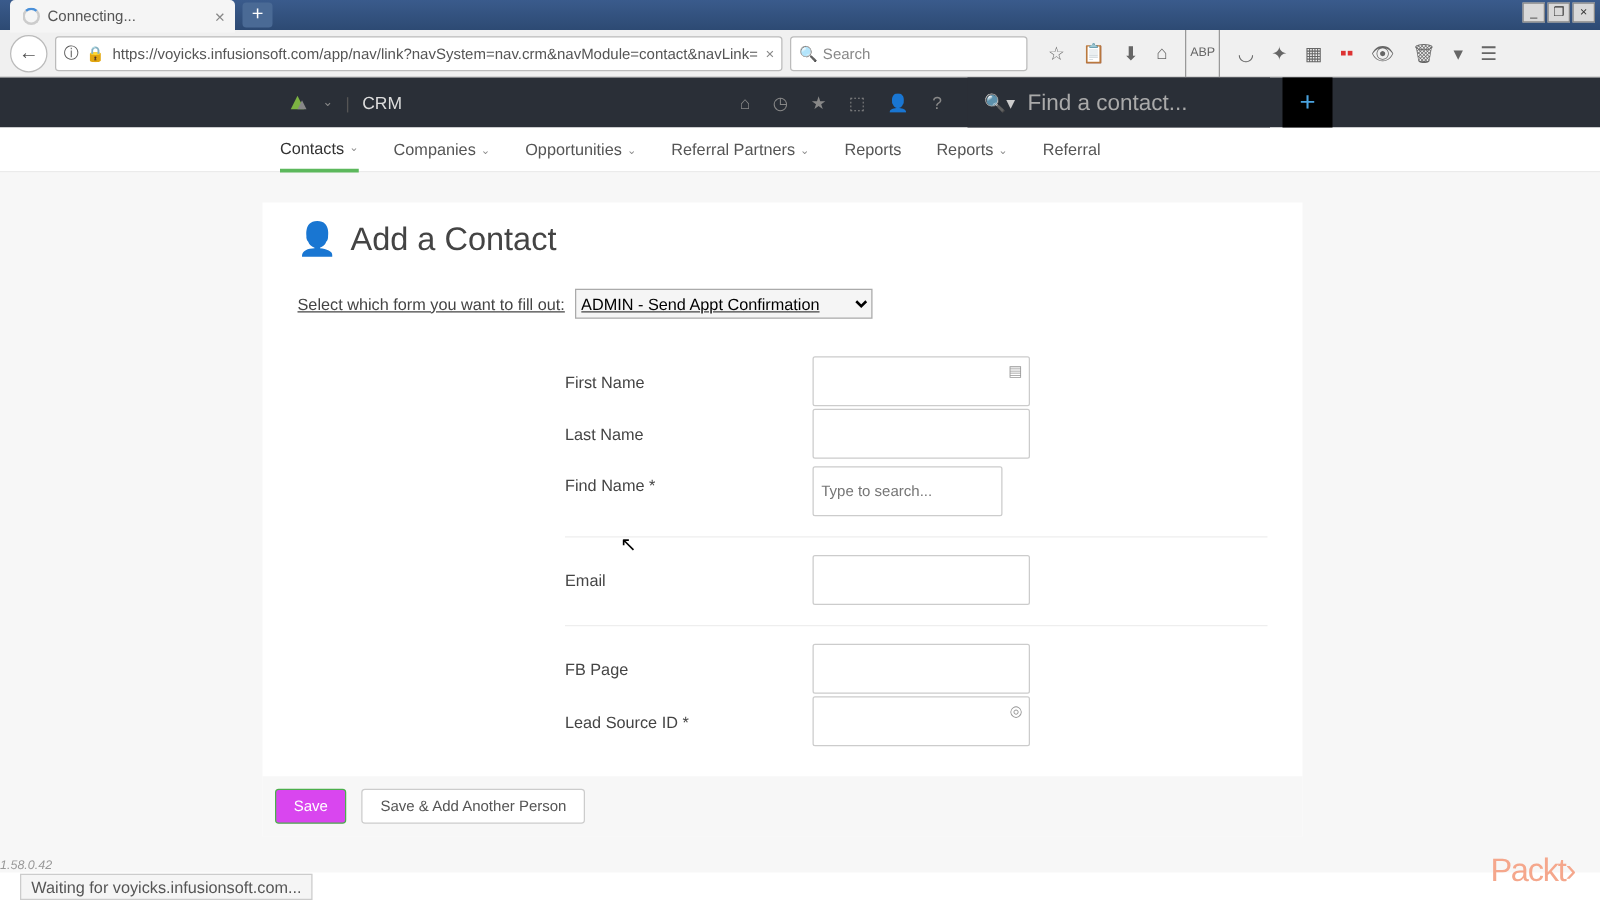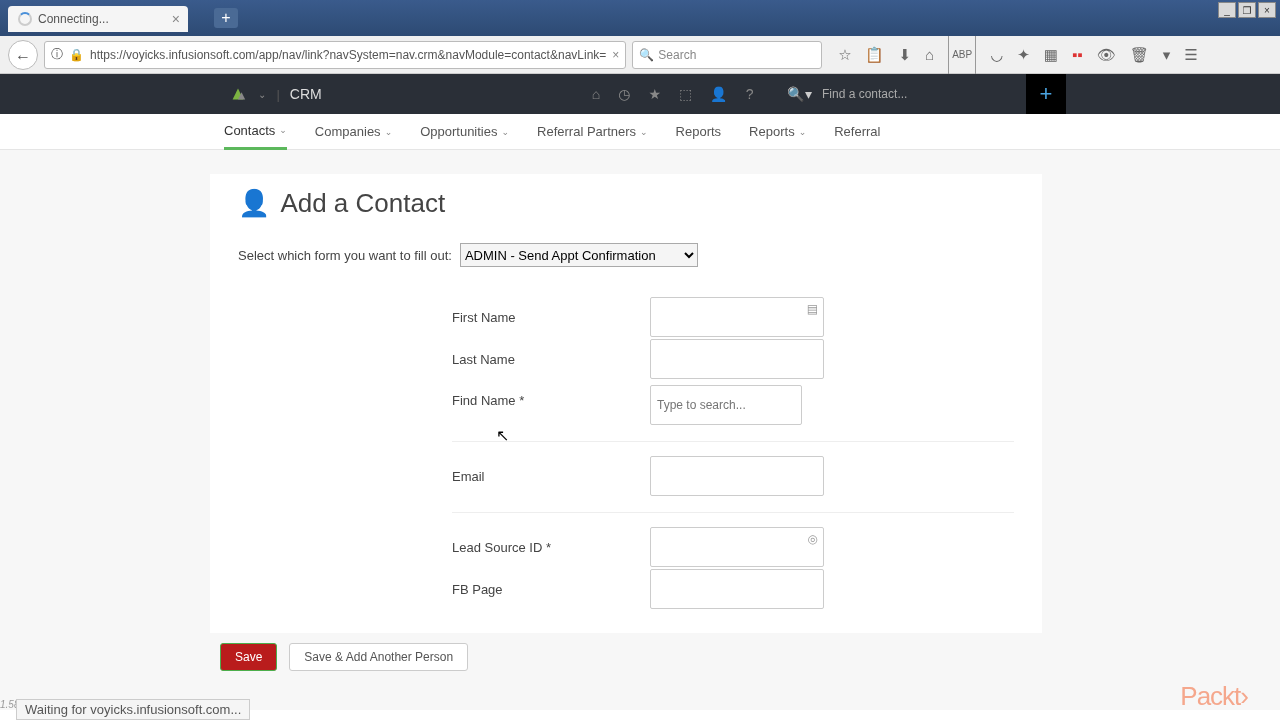--- a/index.html
+++ b/index.html
@@ -1,19 +1,19 @@
 <!DOCTYPE html>
 <html><head>
 <meta charset="utf-8">
 <style>
 * { box-sizing: border-box; margin: 0; padding: 0; }
 body { font-family: Arial, Helvetica, sans-serif; font-size: 13px; background: #fff; color: #333; width: 1280px; height: 720px; overflow: hidden; position: relative; }
 
 
-.browser-titlebar { height: 36px; background: linear-gradient(#3a5b8c, #2d4a73); display: flex; align-items: center; position: relative; gap: 20px; }
+.browser-titlebar { height: 24px; background: linear-gradient(#3a5b8c, #2d4a73); display: flex; align-items: center; position: relative; }
 .tab { background: #f5f5f5; height: 26px; margin-top: 2px; margin-left: 8px; padding: 0 30px 0 10px; border-radius: 4px 4px 0 0; display: flex; align-items: center; gap: 6px; min-width: 180px; position: relative; font-size: 12px; color: #555; }
 .tab-spinner { width: 14px; height: 14px; border: 2px solid #ccc; border-top-color: #4a90d9; border-radius: 50%; }
 .tab-close { position: absolute; right: 8px; color: #888; font-size: 14px; cursor: pointer; }
 .newtab { width: 24px; height: 20px; margin-left: 6px; background: #4a6a95; color: #fff; display: flex; align-items: center; justify-content: center; border-radius: 3px; font-size: 16px; }
 .win-controls { position: absolute; right: 4px; top: 2px; display: flex; gap: 2px; }
 .win-controls div { width: 18px; height: 16px; background: #d9d9d9; border: 1px solid #888; font-size: 10px; display: flex; align-items: center; justify-content: center; }
 
 .browser-toolbar { height: 38px; background: #f0f0f0; border-bottom: 1px solid #ccc; display: flex; align-items: center; padding: 0 8px; gap: 6px; }
 .nav-back { width: 30px; height: 30px; border: 1px solid #bbb; border-radius: 50%; background: #fff; display: flex; align-items: center; justify-content: center; font-size: 16px; color: #555; }
 .url-bar { flex: 0 0 560px; height: 28px; border: 1px solid #bbb; background: #fff; border-radius: 3px; display: flex; align-items: center; padding: 0 6px; gap: 6px; font-size: 12px; color: #555; position: relative; }
@@ -28,58 +28,58 @@
 .app-header { height: 40px; background: #2a2f37; display: flex; align-items: center; color: #ccc; }
 .app-logo { width: 36px; height: 36px; margin-left: 220px; display: flex; align-items: center; justify-content: center; }
 .app-logo svg { width: 18px; height: 18px; }
 .app-chev { color: #888; font-size: 10px; margin-left: 2px; }
 .app-divider { color: #555; margin: 0 10px; }
 .app-title { color: #ddd; font-size: 14px; }
 .header-icons { margin-left: auto; display: flex; align-items: center; gap: 18px; padding-right: 0; }
 .header-icons .hicon { color: #888; font-size: 14px; }
 .search-area { display: flex; align-items: center; background: #2a2f37; padding: 0 14px; height: 40px; gap: 10px; margin-left: 20px; }
 .search-area .sicon { color: #ccc; font-size: 14px; }
-.search-area input { background: transparent; border: none; color: #ccc; font-size: 12px; width: 180px; outline: none; }
+.search-area input { background: transparent; border: none; color: #ccc; font-size: 18px; width: 180px; outline: none; }
 .search-area input::placeholder { color: #aaa; }
 .add-btn { width: 40px; height: 40px; background: #000; color: #4aa3df; font-size: 22px; display: flex; align-items: center; justify-content: center; margin-left: 10px; }
 
 
 .subnav { height: 36px; background: #fff; border-bottom: 1px solid #e5e5e5; display: flex; align-items: center; padding-left: 224px; gap: 28px; font-size: 13px; color: #555; }
 .subnav-item { display: flex; align-items: center; gap: 4px; height: 36px; cursor: pointer; }
 .subnav-item.active { border-bottom: 3px solid #5cb85c; color: #333; font-weight: 500; }
 .subnav-item .chev { font-size: 9px; color: #888; }
 
 
 .content-wrap { background: #f7f7f7; min-height: 560px; padding-top: 24px; }
 .content { background: #fff; width: 832px; margin-left: 210px; padding: 14px 28px 0 28px; }
 .page-title { display: flex; align-items: center; gap: 10px; margin-bottom: 24px; }
 .page-title .picon { color: #888; font-size: 26px; }
 .page-title h1 { font-size: 26px; font-weight: 400; color: #444; }
-.form-select-row { display: flex; align-items: center; gap: 8px; font-size: 13px; color: #444; margin-bottom: 30px; }
+.form-select-row { display: flex; align-items: center; gap: 8px; font-size: 13px; color: #444; margin-bottom: 30px; text-decoration: underline; }
 .form-select-row select { height: 24px; width: 238px; font-size: 13px; border: 1px solid #aaa; background: #f5f5f5; }
 
 .form-group { margin-left: 214px; }
 .form-row { display: flex; align-items: center; min-height: 30px; margin-bottom: 2px; }
 .form-row label { width: 198px; font-size: 13px; color: #444; }
 .form-row input[type=text] { width: 174px; height: 40px; border: 1px solid #ccc; border-radius: 2px; padding: 0 6px; font-size: 12px; }
 .form-row input.short { width: 152px; }
 .form-row .input-icon { position: relative; }
 .form-row .input-icon .ico { position: absolute; right: 6px; top: 5px; color: #999; font-size: 12px; }
 .form-divider { border-top: 1px solid #eee; margin: 16px 0 14px 0; }
 .bandname-row { align-items: flex-start; padding-top: 4px; }
 .bandname-row label { padding-top: 8px; }
 
 .button-bar { background: #f7f7f7; margin: 24px -28px 0 -28px; padding: 10px 10px; display: flex; gap: 12px; }
 .btn { height: 28px; padding: 0 14px; border-radius: 3px; font-size: 12px; cursor: pointer; border: 1px solid #ccc; background: #fff; color: #555; }
-.btn-primary { background: #b91c1c; border-color: #4cae4c; color: #fff; }
+.btn-primary { background: #d946ef; border-color: #4cae4c; color: #fff; }
 
 .version { font-size: 10px; color: #999; font-style: italic; margin-top: 18px; }
 
 .statusbar { position: absolute; bottom: 0; left: 16px; background: #f5f5f5; border: 1px solid #ccc; padding: 2px 8px; font-size: 13px; color: #555; }
-.watermark { position: absolute; right: 32px; bottom: 8px; color: #f5a78c; font-size: 26px; font-weight: 400; letter-spacing: -1px; }
+.watermark { position: absolute; right: 20px; bottom: 8px; color: #f5a78c; font-size: 26px; font-weight: 400; letter-spacing: -1px; }
 .cursor { position: absolute; left: 496px; top: 426px; font-size: 16px; color: #000; pointer-events: none; }
 </style>
 </head>
 <body>
 
 <div class="browser-titlebar">
   <div class="tab">
     <div class="tab-spinner"></div>
     <span>Connecting...</span>
     <span class="tab-close">×</span>
@@ -206,26 +206,26 @@
       <div class="form-divider"></div>
 
       <div class="form-row">
         <label>Email</label>
         <input type="text" style="">
       </div>
 
       <div class="form-divider"></div>
 
       <div class="form-row">
+        <label>FB Page</label>
+        <input type="text" style="">
+      </div>
+      <div class="form-row">
         <label>Lead Source ID *</label>
         <div class="input-icon"><input type="text" style=""><span class="ico">◎</span></div>
-      </div>
-      <div class="form-row">
-        <label>FB Page</label>
-        <input type="text" style="">
       </div>
     </div>
 
     <div class="button-bar">
       <button class="btn btn-primary">Save</button>
       <button class="btn">Save &amp; Add Another Person</button>
     </div>
   </div>
   <div class="version">1.58.0.42</div>
 </div>

